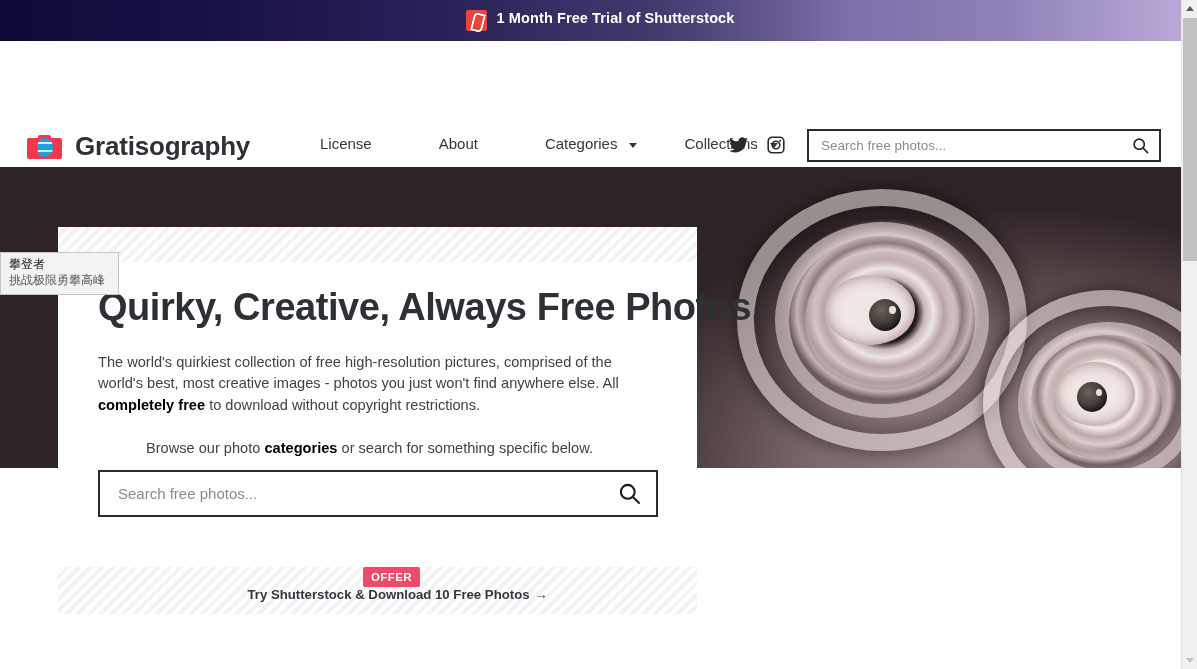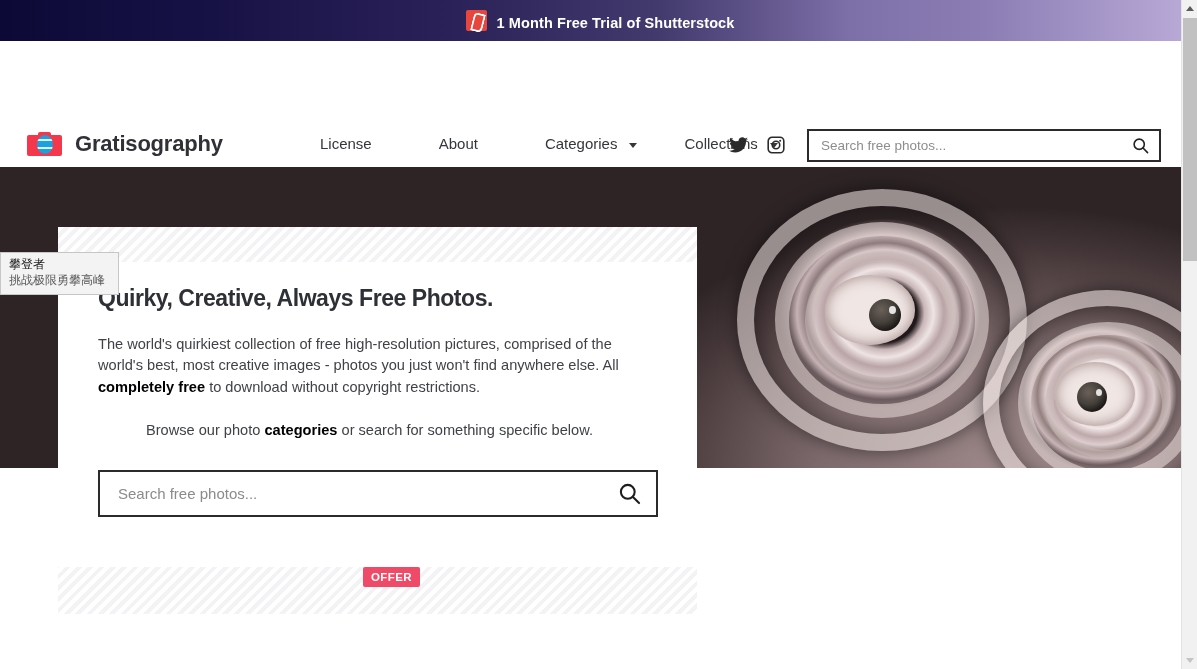--- a/index.html
+++ b/index.html
@@ -35,21 +35,21 @@
         #2a2158 38%,
         #433a6e 56%,
         #7d6fa8 72%,
         #8d7fb5 84%,
         #b7a8d6 100%);
     display: flex;
     align-items: center;
     justify-content: center;
     cursor: pointer;
   }
-  .promo-inner { display: flex; align-items: flex-end; gap: 10px; padding-left: 19px; }
+  .promo-inner { display: flex; align-items: flex-start; gap: 10px; padding-left: 19px; }
   .ss-logo {
     width: 21px; height: 21px;
     background: #e8453c;
     border-radius: 2px;
     position: relative;
     flex: none;
   }
   .ss-logo::before {
     content: "";
     position: absolute;
@@ -131,21 +131,21 @@
     background: rgba(255,255,255,.85);
   }
   .cam-lens::after {
     content: "";
     position: absolute;
     left: 0; top: 12px;
     width: 16px; height: 2px;
     background: rgba(255,255,255,.85);
   }
   .brand-name {
-    font-size: 22px;
+    font-size: 26px;
     font-weight: bold;
     color: #2f3136;
     letter-spacing: -.2px;
   }
 
   .main-nav {
     position: absolute;
     left: 320px; top: 94px;
     display: flex;
     align-items: center;
@@ -281,21 +281,21 @@
     position: absolute;
     left: 58px; top: 227px;
     width: 639px; height: 35px;
   }
   .hero-content {
     position: absolute;
     left: 98px; top: 285px;
     width: 570px;
   }
   .hero-title {
-    font-size: 23px;
+    font-size: 38px;
     font-weight: bold;
     color: #2d3035;
     letter-spacing: -.45px;
     line-height: 1.2;
     white-space: nowrap;
   }
   .hero-para {
     margin-top: 21px;
     font-size: 14.6px;
     line-height: 21.8px;
@@ -509,20 +509,21 @@
       <button class="hero-search-btn">
         <svg width="23" height="23" viewBox="0 0 20 20">
           <circle cx="8.5" cy="8.5" r="6" fill="none" stroke="#1d1d1d" stroke-width="1.8"></circle>
           <line x1="13" y1="13" x2="18.3" y2="18.3" stroke="#1d1d1d" stroke-width="1.8" stroke-linecap="round"></line>
         </svg>
       </button>
     </div>
 
     <div class="offer-strip hatch">
       <span class="offer-badge">OFFER</span>
+      <span class="offer-text"><span>Try Shutterstock &amp; Download 10 Free Photos</span><span class="offer-arrow">→</span></span>
     </div>
 
     <div class="tooltip">
       <div class="tooltip-title">攀登者</div>
       <div class="tooltip-sub">挑战极限勇攀高峰</div>
     </div>
 
   </div>
 
   <div class="scrollbar">

